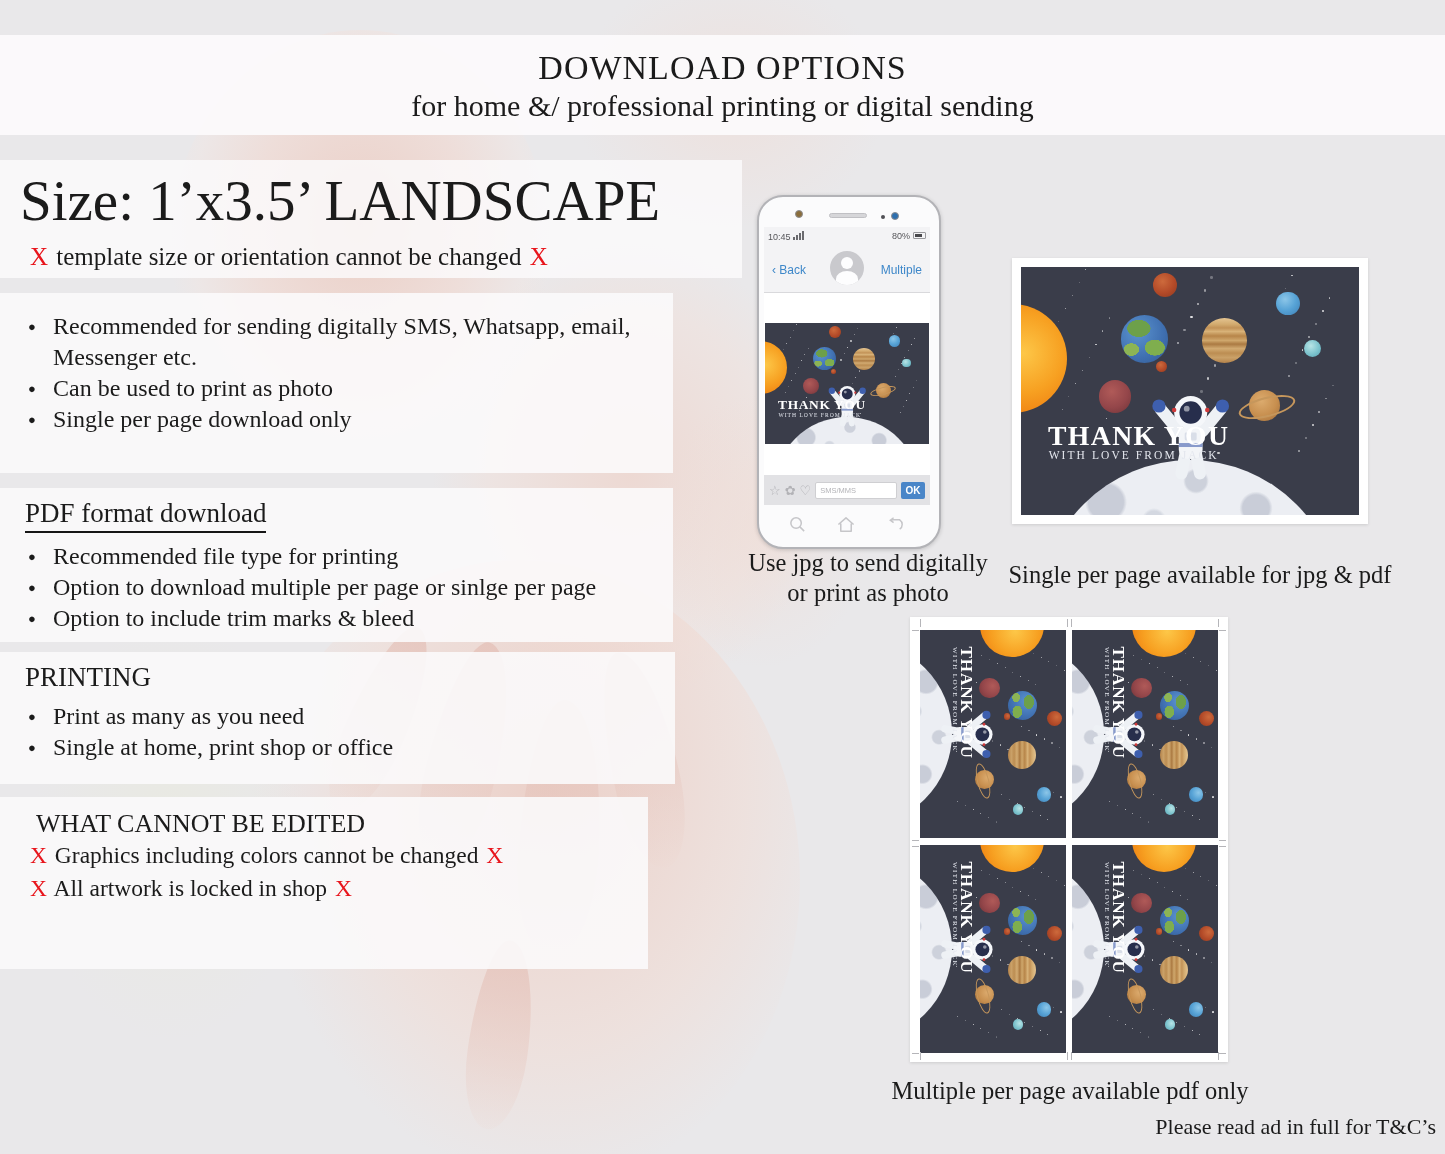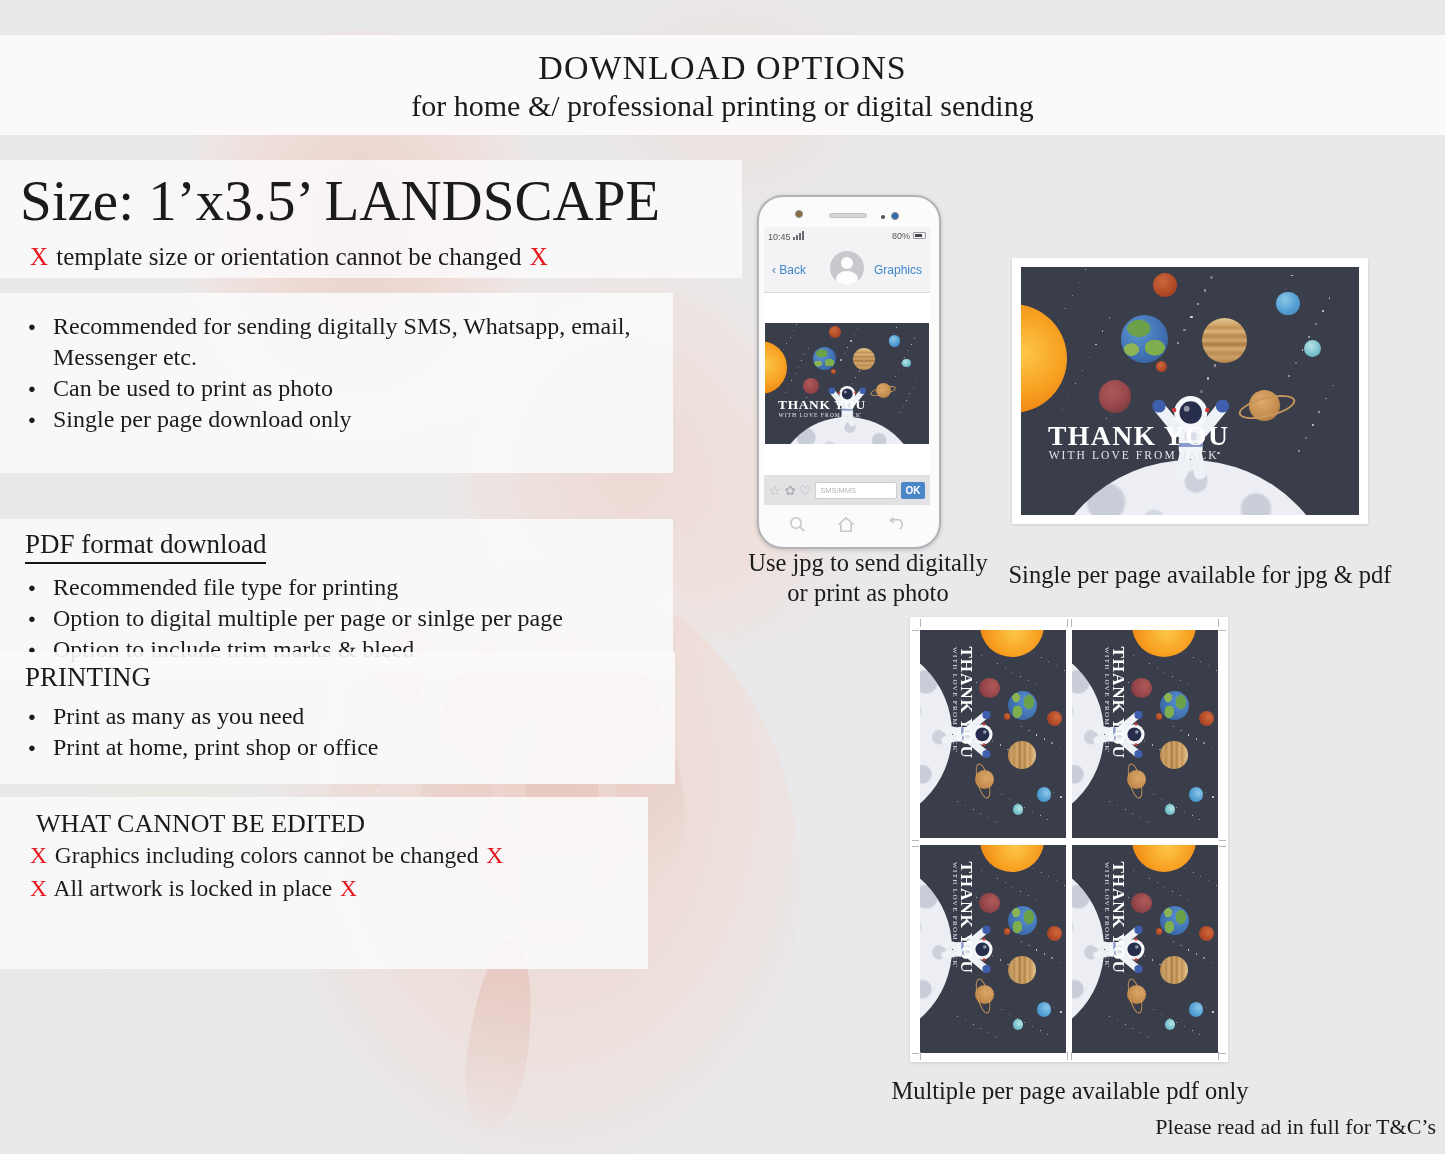--- a/index.html
+++ b/index.html
@@ -19,21 +19,21 @@
   #pt1{left:430px;top:640px;width:70px;height:230px;transform:rotate(14deg);}
   #pt2{left:520px;top:700px;width:80px;height:260px;transform:rotate(4deg);}
   #pt3{left:610px;top:650px;width:66px;height:220px;transform:rotate(-12deg);}
   #pt4{left:350px;top:620px;width:60px;height:200px;transform:rotate(24deg);}
   #pt5{left:470px;top:940px;width:60px;height:190px;transform:rotate(8deg);}
   
   .band{position:absolute;left:0;z-index:2;background:rgba(251,250,251,.90);}
   #band-header{top:35px;width:1445px;height:100px;background:rgba(251,250,251,.96);text-align:center;}
   #band-size{top:160px;width:742px;height:118px;background:rgba(251,250,251,.84);}
   #band-jpg{top:293px;width:648px;height:170px;}
-  #band-pdf{top:488px;width:648px;height:144px;margin-top:31px;}
+  #band-pdf{top:488px;width:648px;height:144px;}
   #band-print{top:652px;width:650px;height:122px;}
   #band-edit{top:797px;width:648px;height:172px;}
   .h-title{font-size:34px;letter-spacing:1px;padding-top:14px;}
   .h-sub{font-size:30px;margin-top:2px;}
   .size-title{font-size:57px;margin:8px 0 0 20px;}
   .note{font-size:25px;margin:10px 0 0 28px;}
   .xr{color:#e8151c;padding:0 2px;}
   .sec{padding:10px 0 0 25px;}
   .sec-title{font-size:27px;display:inline-block;}
   .sec-title.u{border-bottom:2px solid #161616;padding-bottom:2px;}
@@ -149,43 +149,43 @@
       <li>Recommended for sending digitally SMS, Whatsapp, email, Messenger etc.</li>
       <li>Can be used to print as photo</li>
       <li>Single per page download only</li>
     </ul>
   </div>
 
   <div class="band sec" id="band-pdf">
     <div class="sec-title u">PDF format download</div>
     <ul>
       <li>Recommended file type for printing</li>
-      <li>Option to digital multiple per page or sinlge per page</li>
+      <li>Option to download multiple per page or sinlge per page</li>
       <li>Option to include trim marks &amp; bleed</li>
     </ul>
   </div>
 
   <div class="band sec" id="band-print">
     <div class="sec-title">PRINTING</div>
     <ul>
       <li>Print as many as you need</li>
-      <li>Print at home, print shop or office</li>
+      <li>Single at home, print shop or office</li>
     </ul>
   </div>
 
   <div class="band" id="band-edit">
     <div class="edit-title">WHAT CANNOT BE EDITED</div>
     <div class="xline">
       <span class="xr">X</span>
       <span>Graphics including colors cannot be changed</span>
       <span class="xr">X</span>
     </div>
     <div class="xline">
       <span class="xr">X</span>
-      <span>All artwork is locked in place</span>
+      <span>All artwork is locked in shop</span>
       <span class="xr">X</span>
     </div>
   </div>
 
   <div class="phone">
     <div class="cam"></div>
     <div class="speaker"></div>
     <div class="dotA"></div>
     <div class="dotB"></div>
     <div class="phead">
@@ -193,21 +193,21 @@
         <span><span>10:45</span><span class="sig">
               <i></i>
               <i></i>
               <i></i>
               <i></i>
             </span></span>
         <span><span>80%</span><span class="batt"></span></span>
       </div>
       <div class="prow2">
         <span><span>‹</span> <span>Back</span></span>
-        <span>Graphics</span>
+        <span>Multiple</span>
       </div>
       <div class="p-avatar"></div>
     </div>
     <div class="pscreen">
       <div id="phone-card" class="sc-card">
           <div class="sc-star" style="left: 18px; top: 26.4px; width: 1px; height: 1px; opacity: 0.25;"></div>
           <div class="sc-star" style="left: 127.9px; top: 10px; width: 1px; height: 1px; opacity: 0.32;"></div>
           <div class="sc-star" style="left: 73.8px; top: 85.6px; width: 1.3px; height: 1.3px; opacity: 0.39;"></div>
           <div class="sc-star" style="left: 19.7px; top: 69.2px; width: 1px; height: 1px; opacity: 0.46;"></div>
           <div class="sc-star" style="left: 129.6px; top: 52.8px; width: 1px; height: 1px; opacity: 0.53;"></div>

